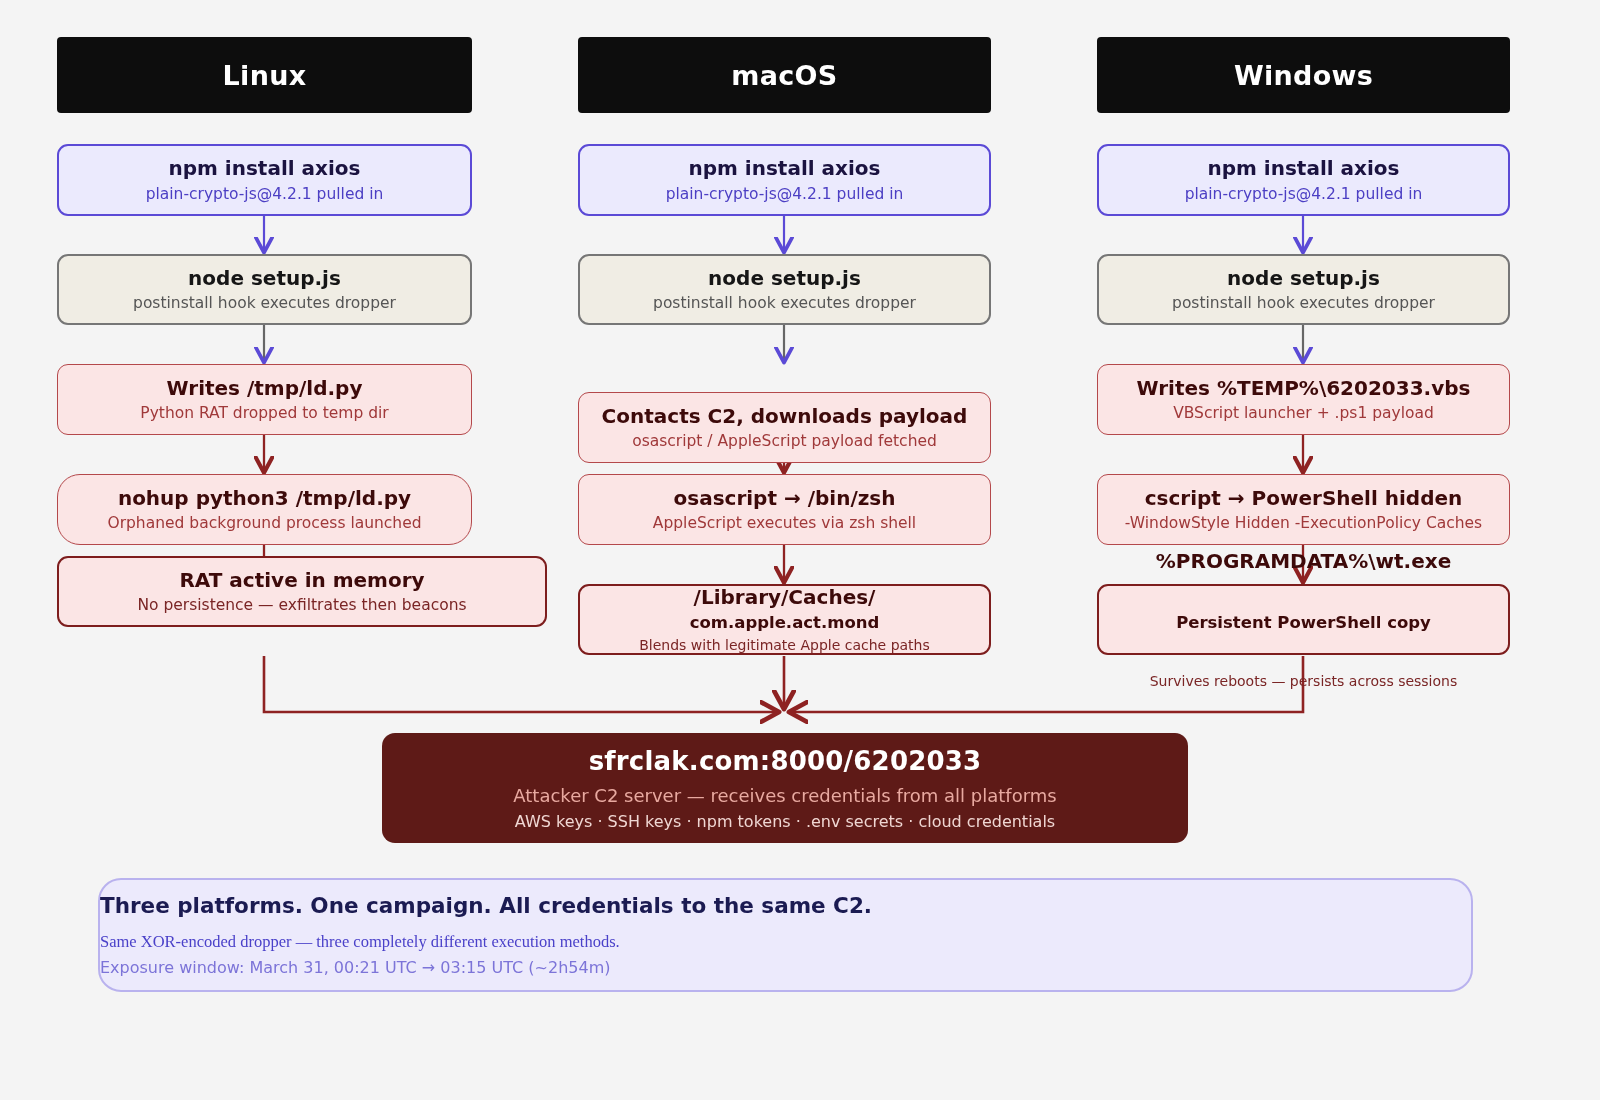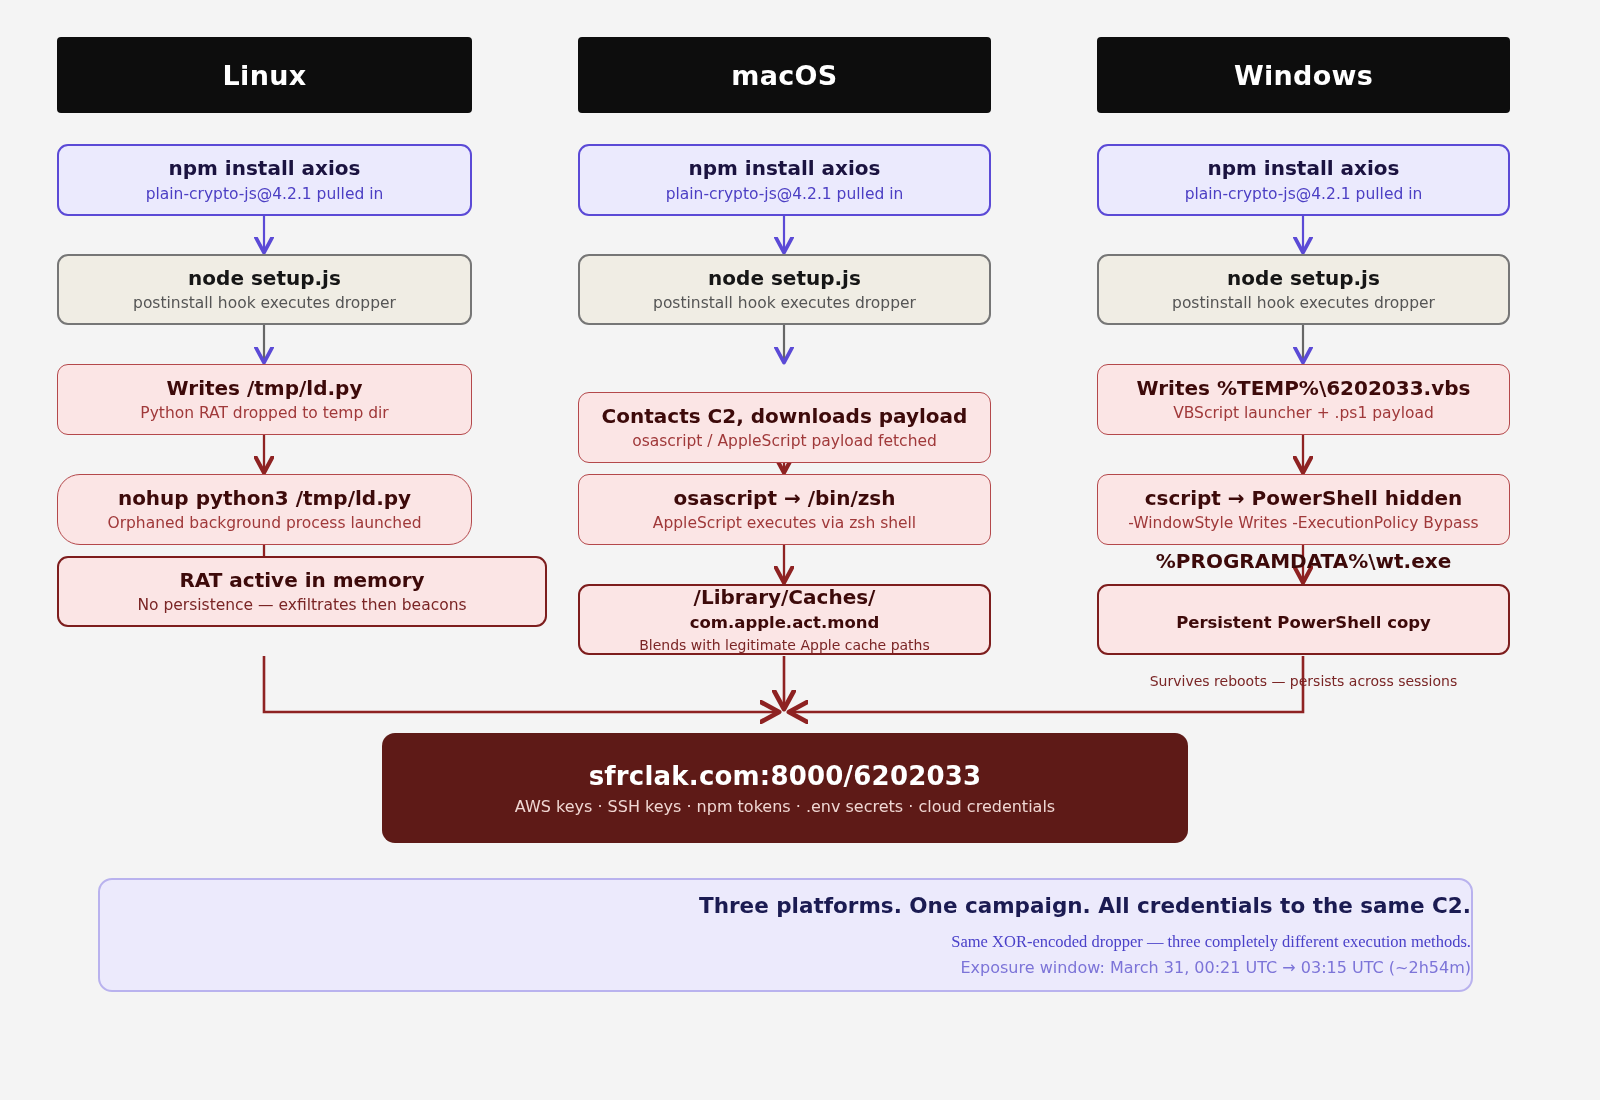--- a/index.html
+++ b/index.html
@@ -133,24 +133,24 @@
     font-size: 16px;
     color: #f0d7d3;
     margin-top: 6px;
   }
 
   
   #summary-box {
     position: absolute;
     background: #eceafc;
     border: 2px solid #b9b2ee;
-    border-radius: 14px;
+    border-radius: 23px;
     display: flex;
     flex-direction: column;
-    align-items: flex-end;
+    align-items: flex-start;
     justify-content: center;
     text-align: center;
     z-index: 2;
   }
   #summary-box .s1 {
     font-size: 21.5px;
     font-weight: bold;
     color: #1b1b52;
   }
   #summary-box .s2 {
@@ -290,30 +290,31 @@
   <div class="node neutral" style="left:1097px; top:254px; width:413px; height:71px;">
     <div class="t1">node setup.js</div>
     <div class="t2">postinstall hook executes dropper</div>
   </div>
   <div class="node red" style="left:1097px; top:364px; width:413px; height:71px;">
     <div class="t1">Writes %TEMP%\6202033.vbs</div>
     <div class="t2">VBScript launcher + .ps1 payload</div>
   </div>
   <div class="node red" style="left:1097px; top:474px; width:413px; height:71px;">
     <div class="t1">cscript → PowerShell hidden</div>
-    <div class="t2">-WindowStyle Writes -ExecutionPolicy Bypass</div>
+    <div class="t2">-WindowStyle Hidden -ExecutionPolicy Caches</div>
   </div>
   <div class="node red-strong" style="left:1097px; top:584px; width:413px; height:71px;gap:36px;">
     <div class="t1">%PROGRAMDATA%\wt.exe</div>
     <div class="t2">Persistent PowerShell copy</div>
     <div class="t3">Survives reboots — persists across sessions</div>
   </div>
 
   <div id="c2-box" style="left:382px; top:733px; width:806px; height:110px;">
     <div class="c2-title">sfrclak.com:8000/6202033</div>
+    <div class="c2-sub">Attacker C2 server — receives credentials from all platforms</div>
     <div class="c2-list">AWS keys · SSH keys · npm tokens · .env secrets · cloud credentials</div>
   </div>
 
   <div id="summary-box" style="left:98px; top:878px; width:1375px; height:114px;">
     <div class="s1">Three platforms. One campaign. All credentials to the same C2.</div>
     <div class="s2">Same XOR-encoded dropper — three completely different execution methods.</div>
     <div class="s3">Exposure window: March 31, 00:21 UTC → 03:15 UTC (~2h54m)</div>
   </div>
 
 </div>

